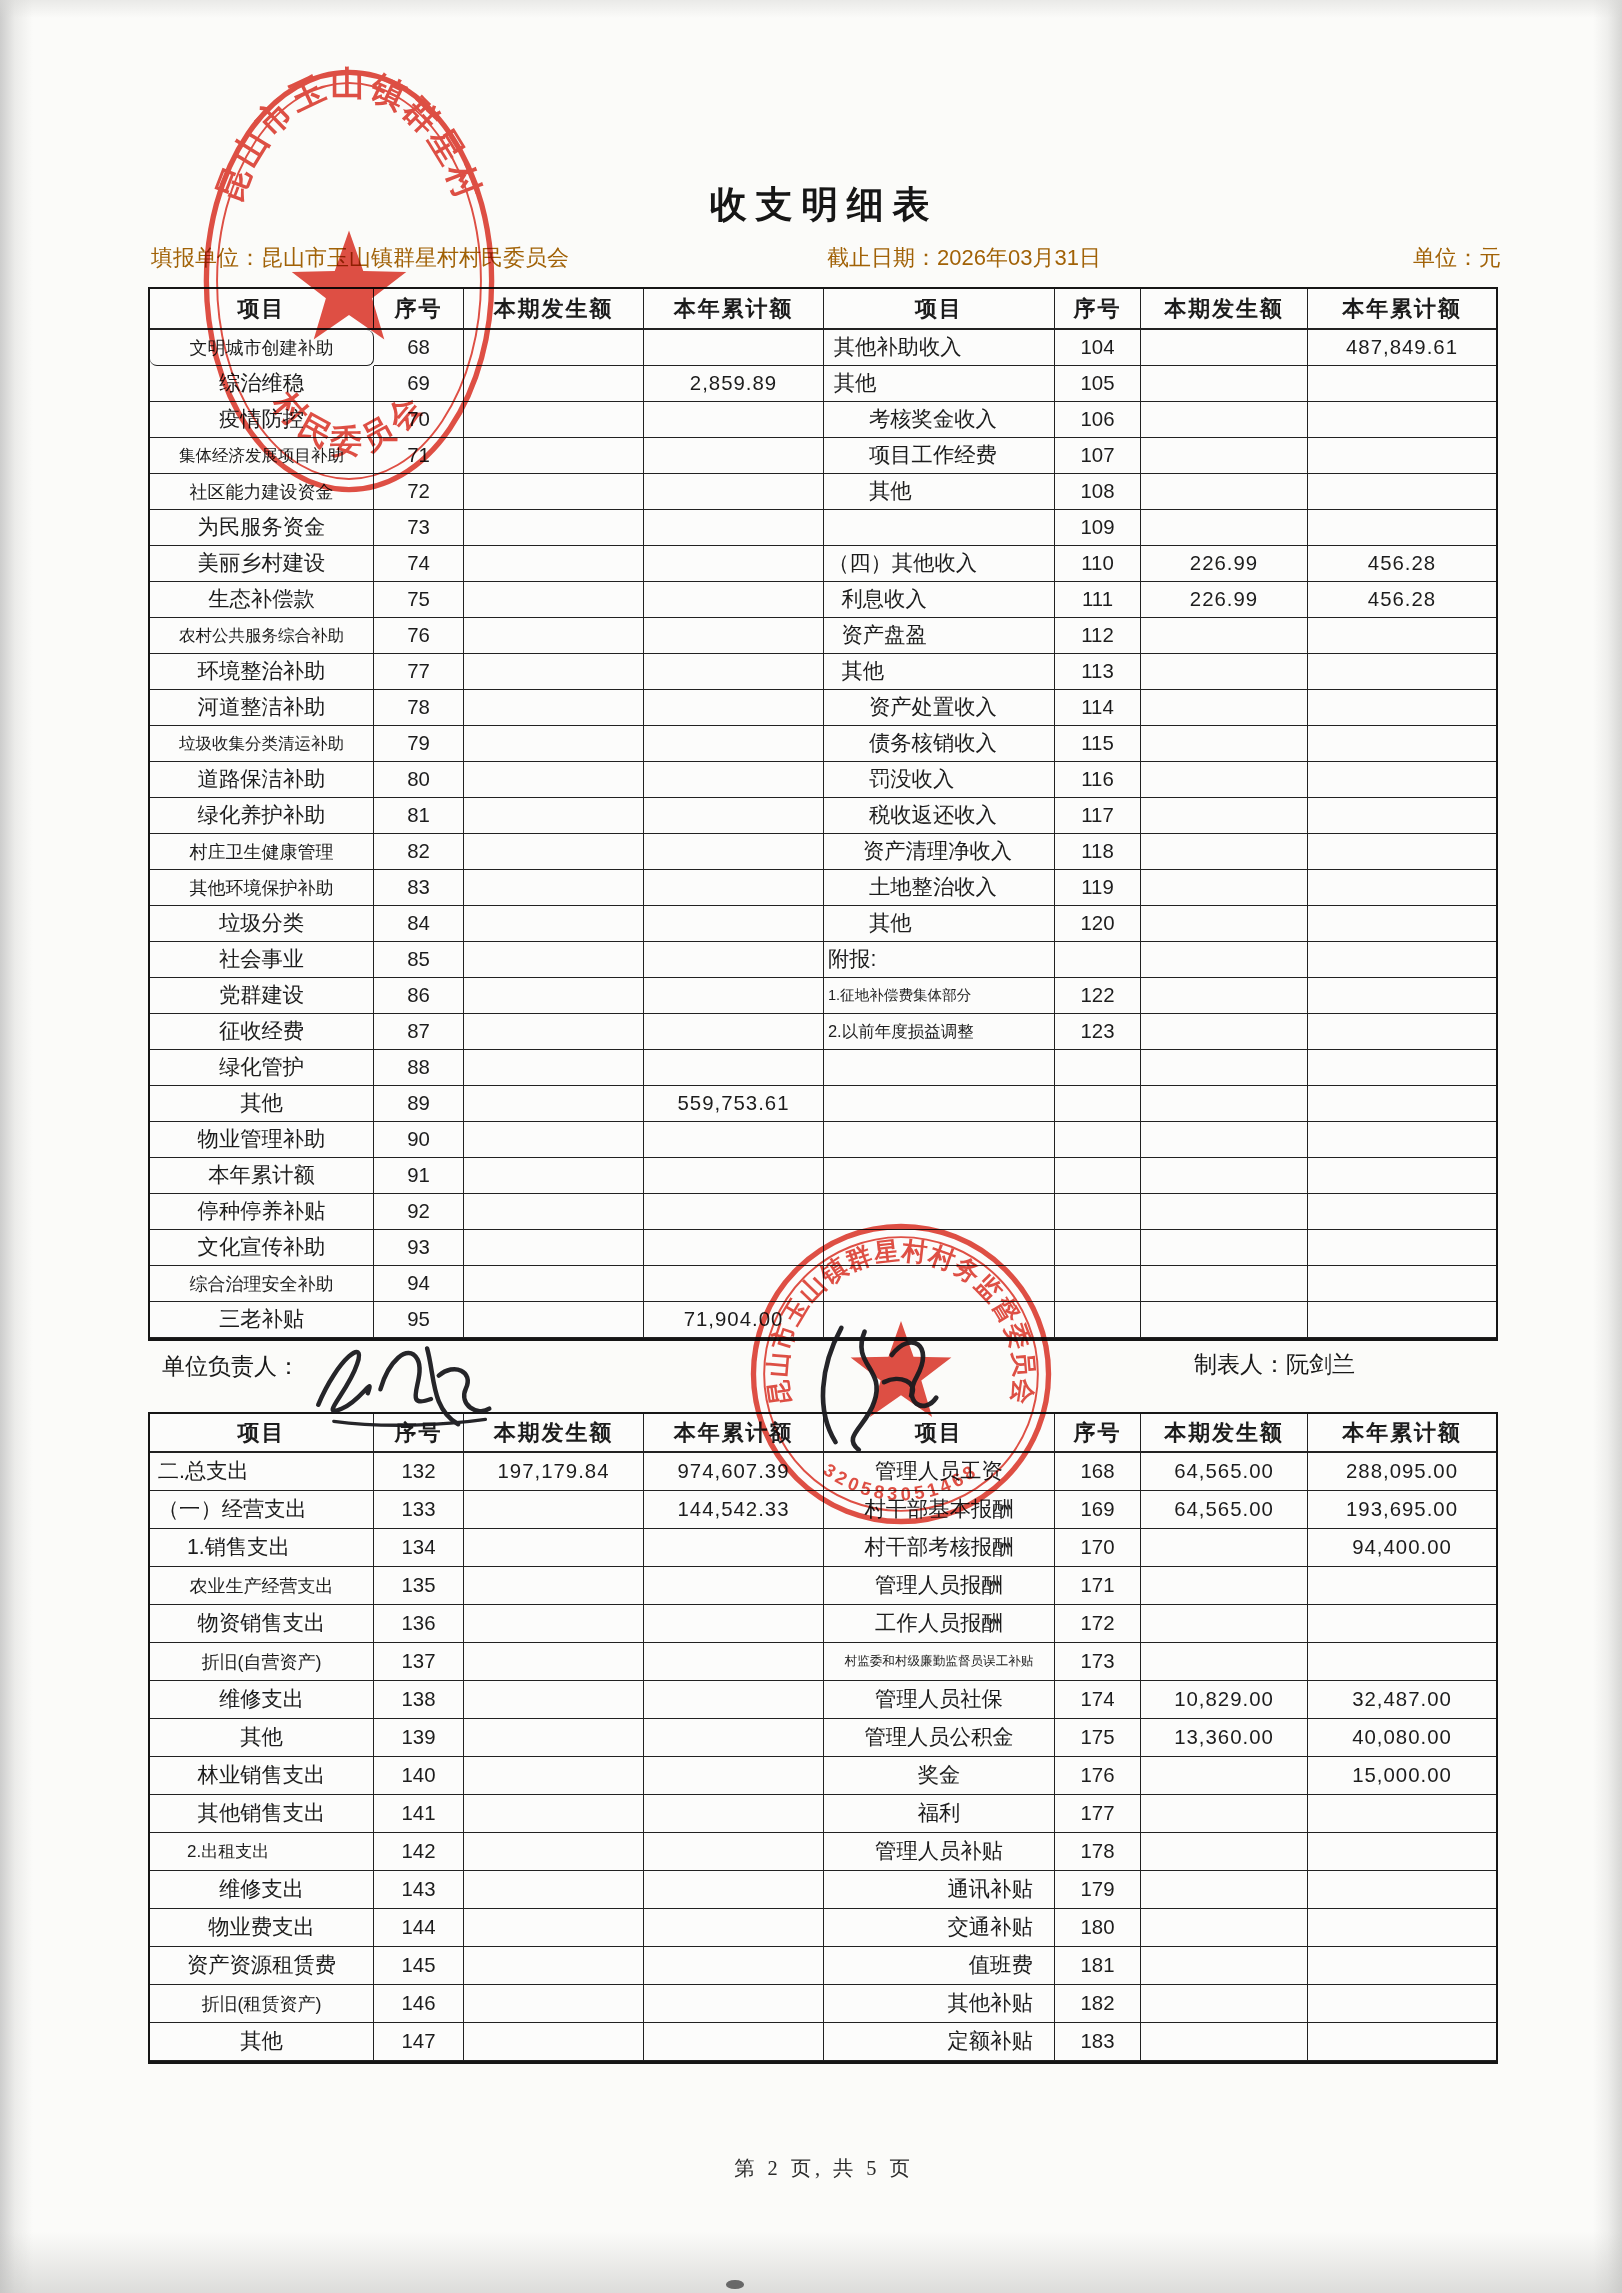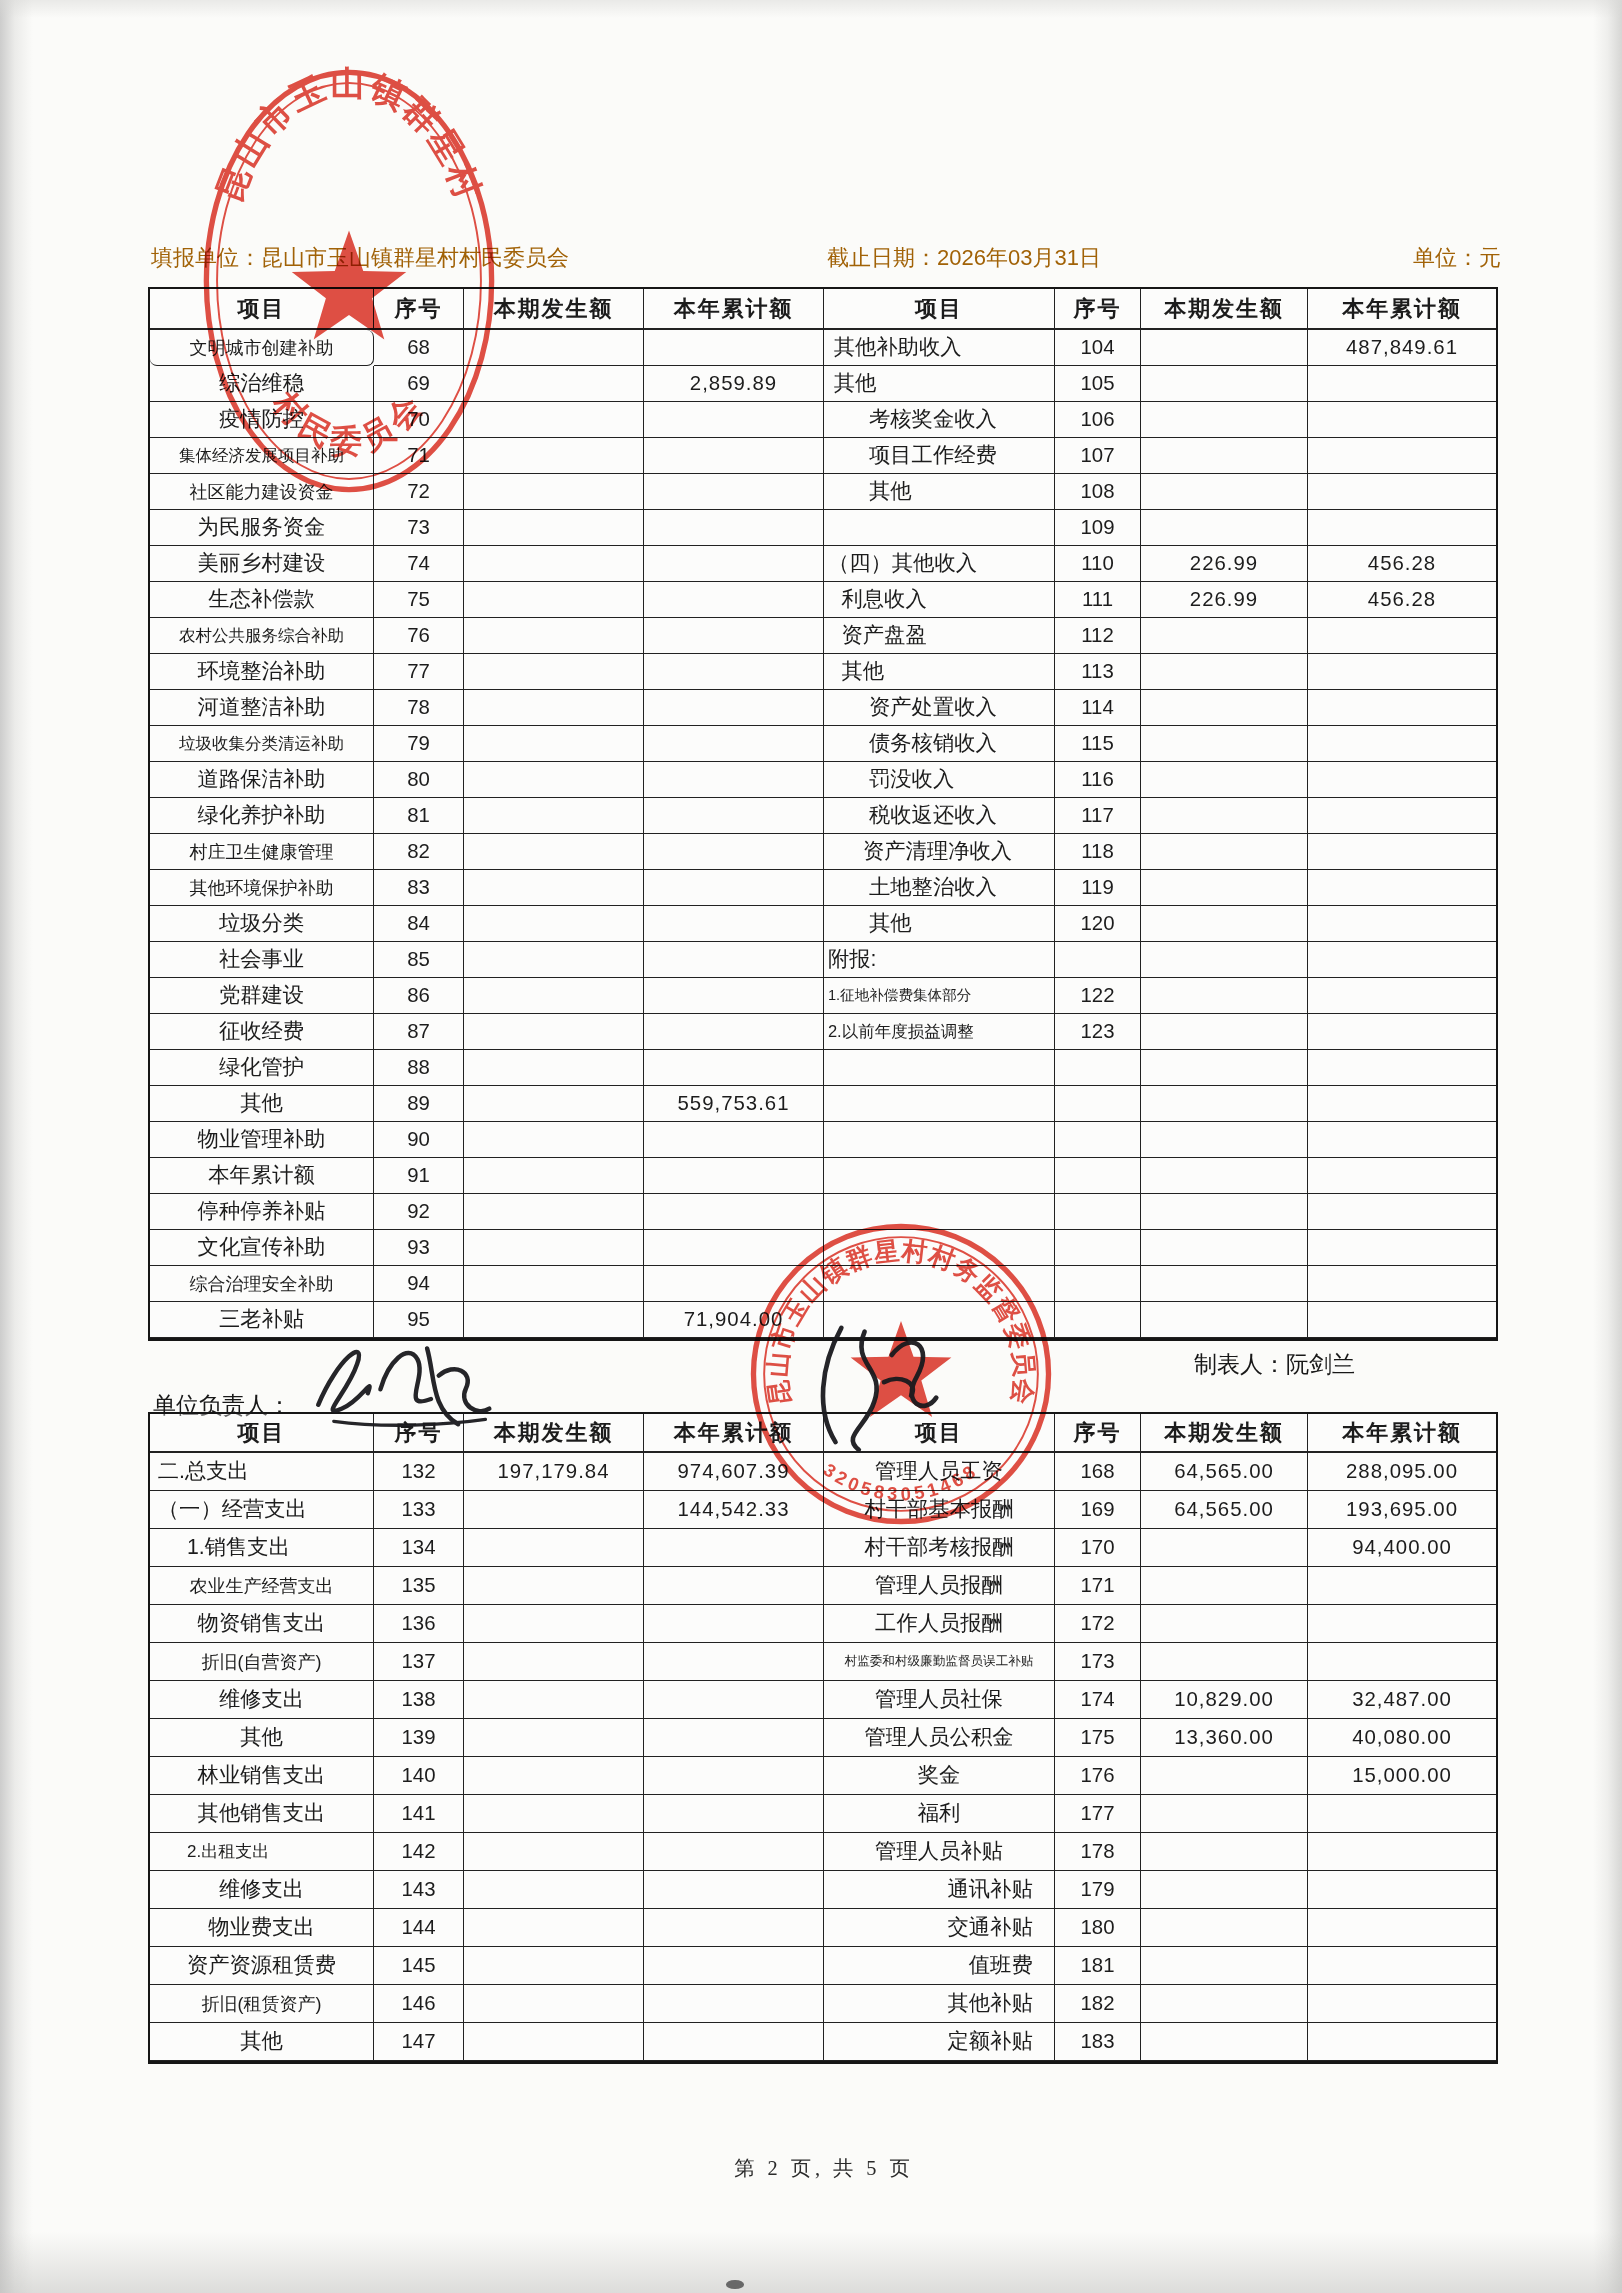--- a/index.html
+++ b/index.html
@@ -33,40 +33,41 @@
   .cell{display:flex;align-items:center;justify-content:center;
     border-right:1.9px solid #222;border-bottom:1.9px solid #222;
     box-sizing:border-box;overflow:hidden;white-space:nowrap;line-height:1;}
   .cell:nth-child(8n){border-right:none;}
   .hd{font-size:22px;font-weight:600;letter-spacing:1.9px;border-bottom-width:2.9px;}
   .num{font-size:20.4px;}
   .amt{font-size:20.4px;letter-spacing:1px;}
   .lab{font-weight:500;}
 
   .sig-label{position:absolute;font-size:23px;font-weight:500;color:#181818;}
-  .resp{left:153px;top:1351px;margin-top:39px;}
+  .resp{left:162px;top:1351px;}
   .prep{left:1194px;top:1349px;}
 
   .footer{position:absolute;left:148px;top:2154px;width:1352px;text-align:center;
     font-family:"Liberation Serif",serif;font-size:20.4px;letter-spacing:3.9px;color:#2a2a2a;}
 
   .stamp{position:absolute;mix-blend-mode:multiply;opacity:.88;}
   .sig{position:absolute;opacity:.95;}
   svg text{font-family:"Liberation Sans",sans-serif;font-weight:600;}
 </style>
 </head>
 <body>
 
 <div class="page">
 
   <div class="edge-left"></div>
   <div class="edge-right"></div>
   <div class="edge-bottom"></div>
   <div class="edge-top"></div>
 
+  <div class="title">收支明细表</div>
   <div class="meta meta-unit-row"><span>填报单位：</span><span>昆山市玉山镇群星村村民委员会</span></div>
   <div class="meta meta-date"><span>截止日期：</span><span>2026年03月31日</span></div>
   <div class="meta meta-currency"><span>单位：</span><span>元</span></div>
 
   <div id="t1" class="tbl">
       <div class="cell hd">项目</div>
       <div class="cell hd">序号</div>
       <div class="cell hd">本期发生额</div>
       <div class="cell hd">本年累计额</div>
       <div class="cell hd">项目</div>

